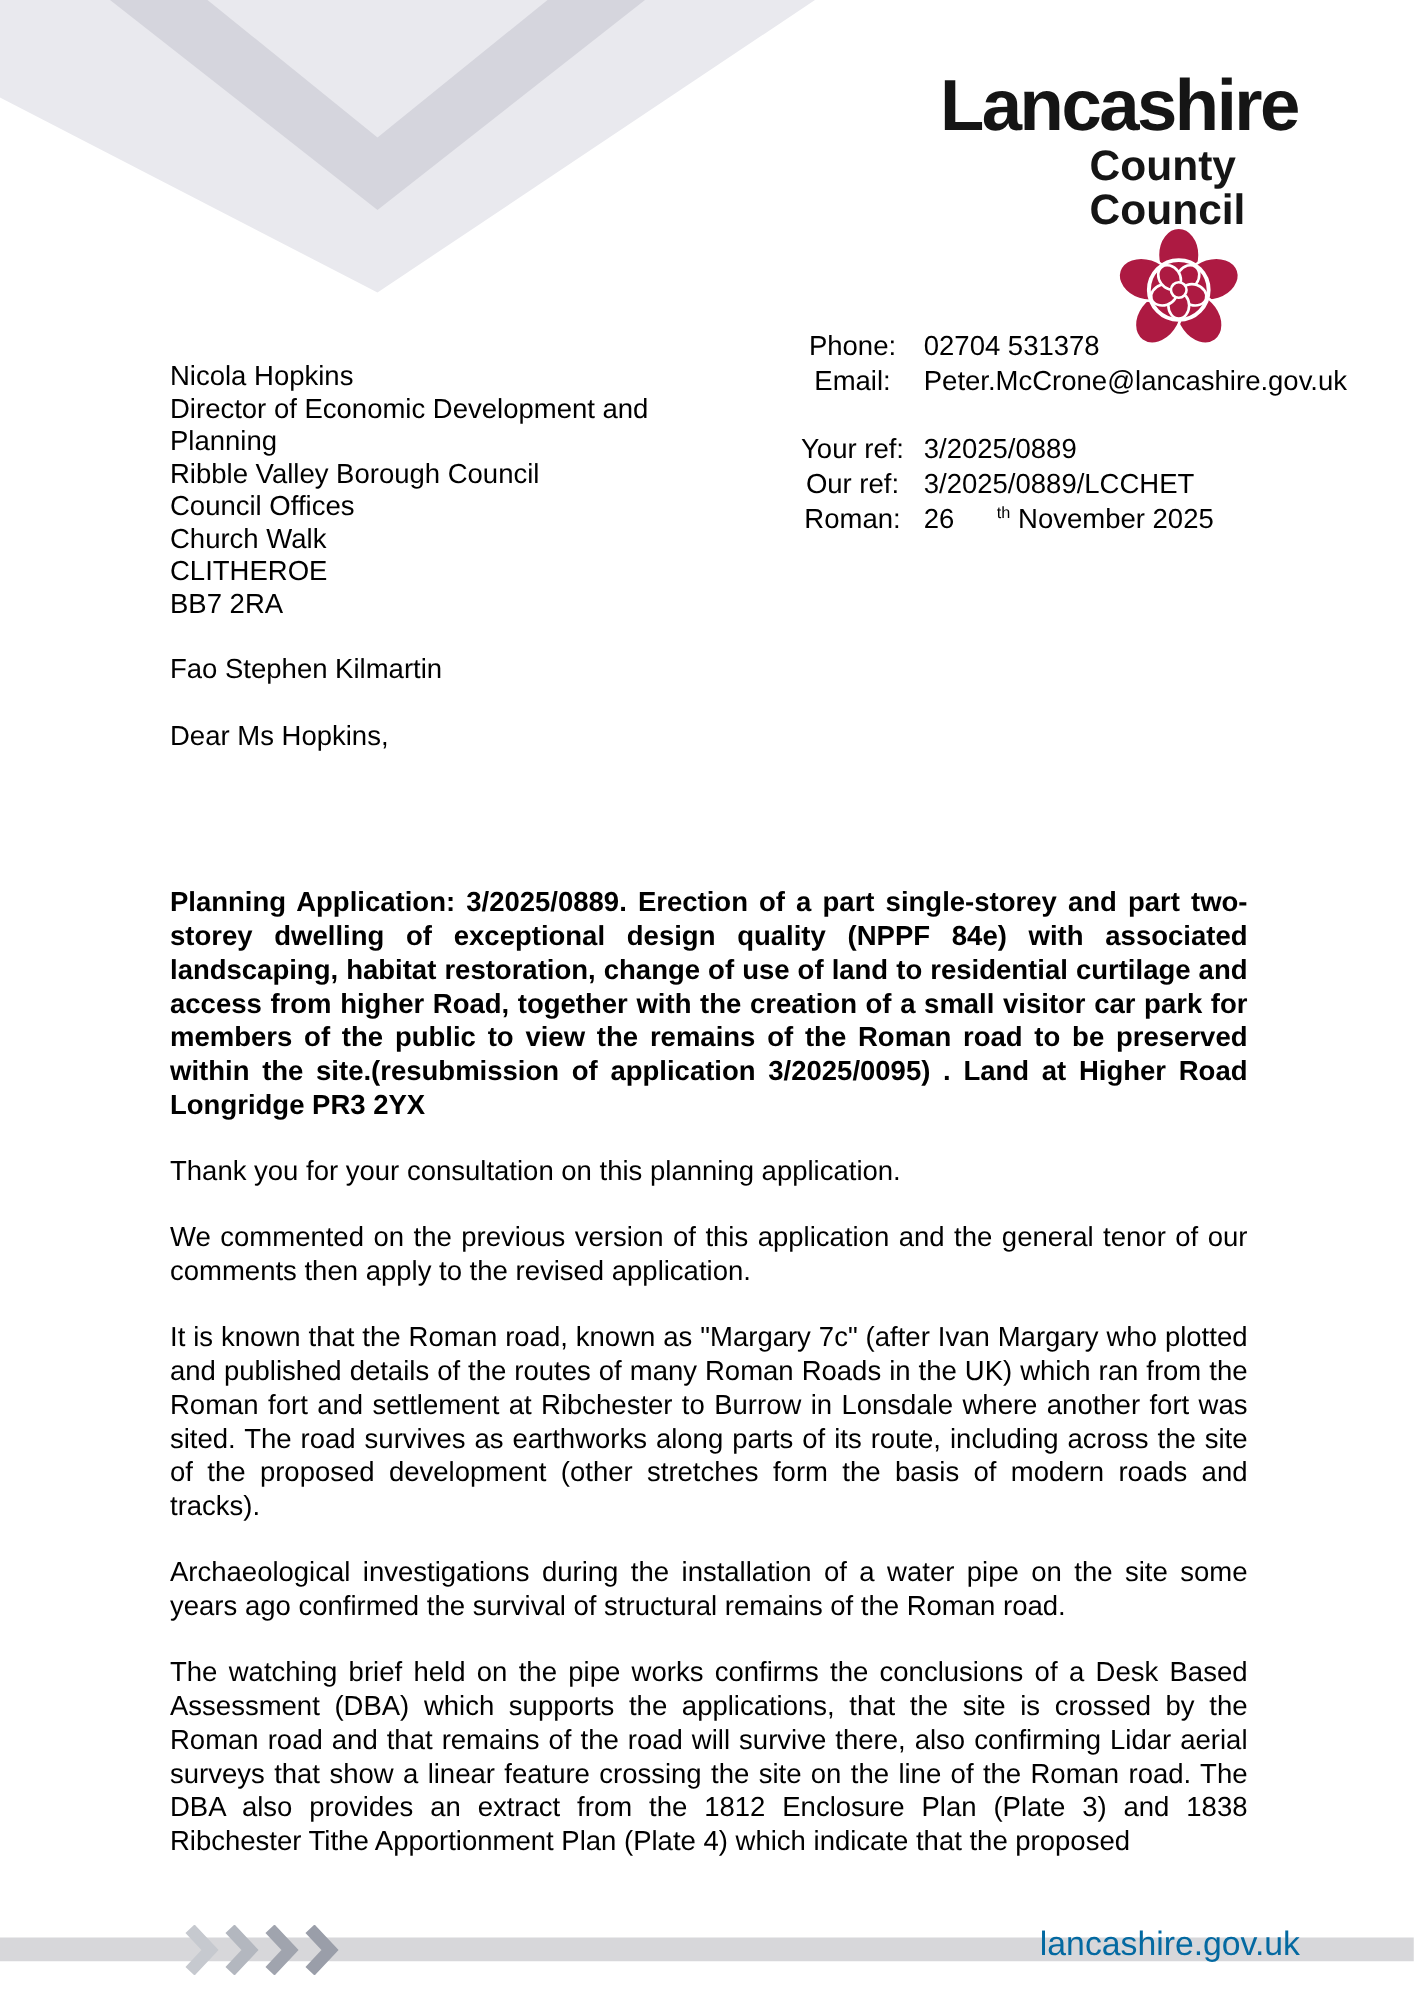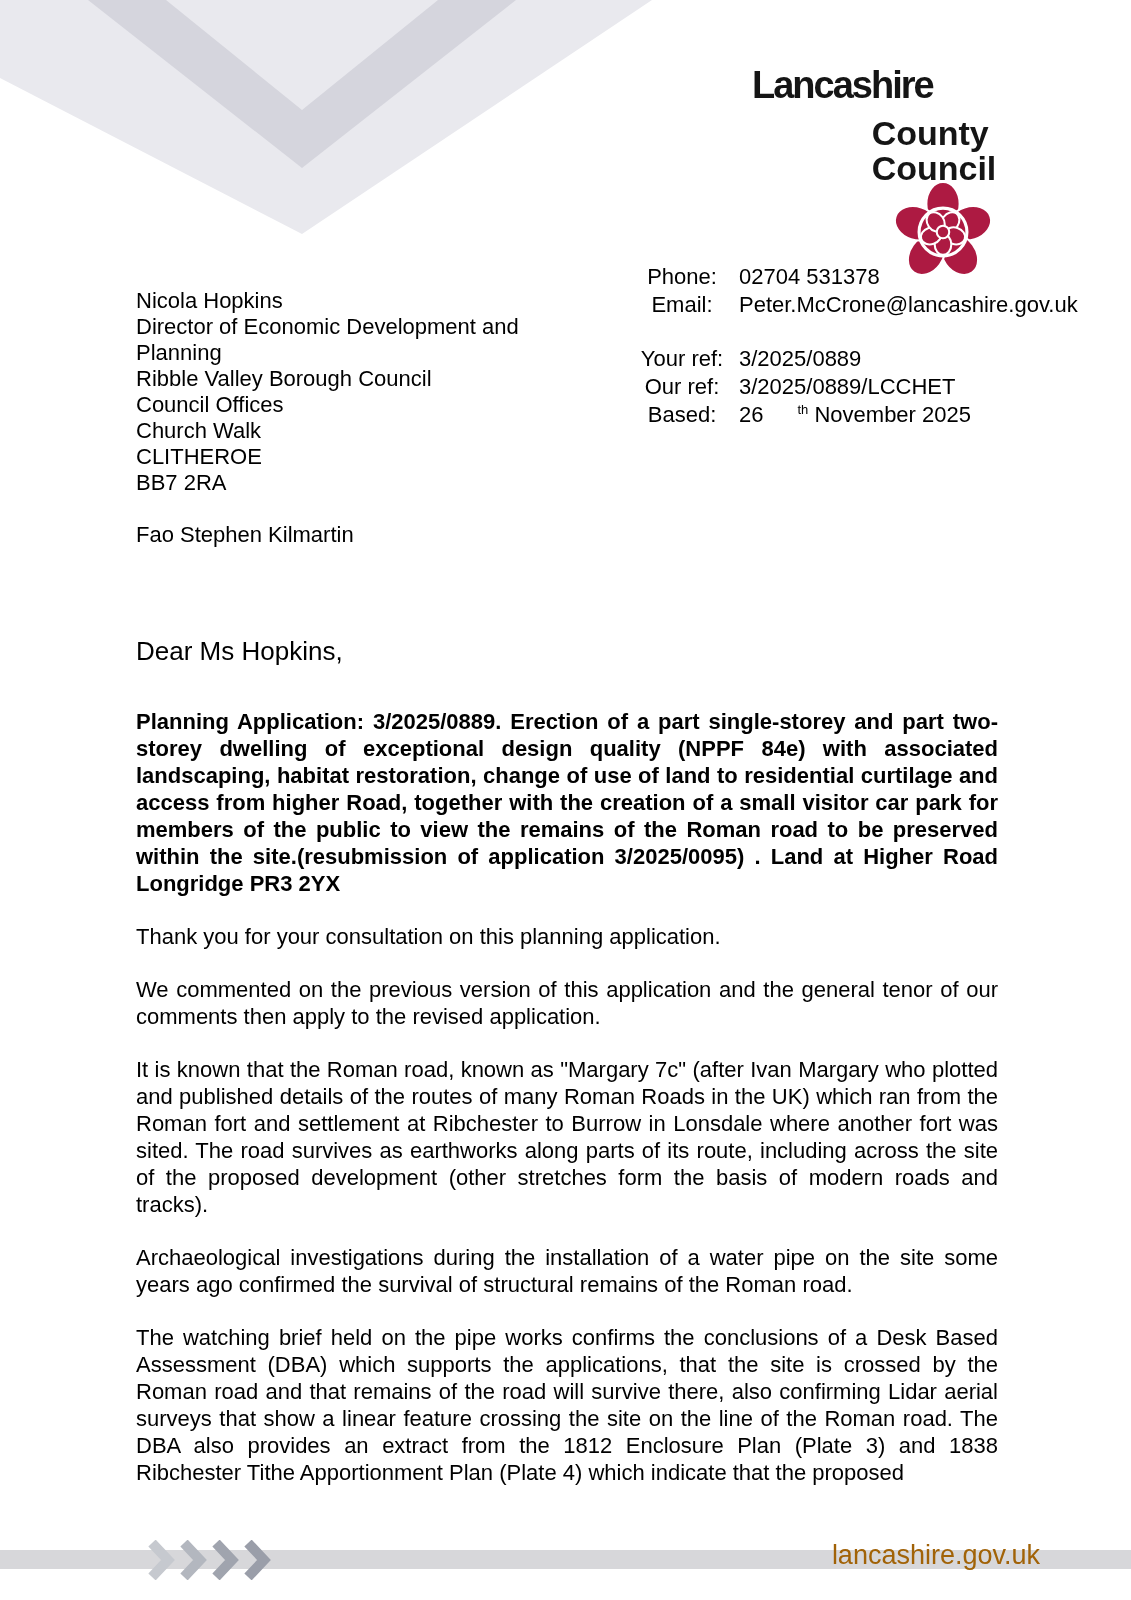--- a/index.html
+++ b/index.html
@@ -12,53 +12,53 @@
     overflow: hidden;
   }
   .page { position: absolute; inset: 0; background: #ffffff; }
 
   
   .decoration { position: absolute; left: 0; top: 0; width: 660px; height: 240px; }
 
   
   .logo-block { position: absolute; top: 56px; left: 752px; width: 320px; }
   .logo-title {
-    font-size: 38px; font-weight: 800; letter-spacing: -2px;
+    font-size: 58px; font-weight: 800; letter-spacing: -2px;
     color: #151515; line-height: 58px; white-space: nowrap;
   }
   .logo-sub-row { display: flex; align-items: center; margin-left: 44px; margin-top: 2px; flex-direction: column; }
   .logo-sub { font-size: 34px; font-weight: 700; line-height: 35px; color: #151515; }
   .rose { width: 104px; height: 104px; margin-left: 18px; margin-top: -6px; }
 
   
   .recipient { position: absolute; left: 136px; top: 288px; width: 430px; font-size: 22px; line-height: 26px; }
 
   
   .contact { position: absolute; left: 625px; top: 264px; font-size: 22px; }
   .contact-row { display: flex; height: 28px; }
   .contact-label { width: 114px; flex: 0 0 114px; text-align: center; }
   .contact-value { white-space: nowrap; }
   .ref-group { margin-top: 26px; }
   sup.ord { font-size: 13px; vertical-align: super; line-height: 0; margin-left: 34px; }
 
   .fao { position: absolute; left: 136px; top: 522px; font-size: 22px; }
-  .salutation { position: absolute; left: 136px; top: 636px; font-size: 26px; text-align: center; }
+  .salutation { position: absolute; left: 136px; top: 576px; font-size: 22px; text-align: center; }
 
   
   .letter-body { position: absolute; left: 136px; top: 708px; width: 862px; font-size: 22px; line-height: 27px; }
   .letter-body p { text-align: justify; margin-bottom: 26px; }
   .subject { font-weight: 700; }
 
   
   .footer-org { position: absolute; left: 136px; top: 1428px; font-size: 22px; line-height: 27px; }
   .footer-org .org-name { font-weight: 700; }
 
   .bottom-bar { position: absolute; left: 0; top: 1550px; width: 1131px; height: 19px; background: #d7d7da; }
   .footer-chevrons { position: absolute; left: 146px; top: 1540px; width: 132px; height: 40px; }
-  .website { position: absolute; right: 91px; top: 1540px; font-size: 27px; color: #a16207; }
+  .website { position: absolute; right: 91px; top: 1540px; font-size: 27px; color: #0369a1; }
 </style>
 </head>
 <body>
 
 <div class="page">
 
   <svg class="decoration" viewBox="0 0 660 240" aria-hidden="true">
     <polygon points="0,0 652,0 302,234 0,78" fill="#e9e9ee"></polygon>
     <path d="M88,0 L302,168 L516,0 L438,0 L302,110 L166,0 Z" fill="#d5d5dd"></path>
   </svg>
@@ -133,21 +133,21 @@
     <div class="ref-group">
       <div class="contact-row">
         <span class="contact-label">Your ref:</span>
         <span class="contact-value">3/2025/0889</span>
       </div>
       <div class="contact-row">
         <span class="contact-label">Our ref:</span>
         <span class="contact-value">3/2025/0889/LCCHET</span>
       </div>
       <div class="contact-row">
-        <span class="contact-label">Based:</span>
+        <span class="contact-label">Roman:</span>
         <span class="contact-value"><span>26</span><sup class="ord">th</sup><span> November 2025</span></span>
       </div>
     </div>
   </div>
 
   <div class="fao">Fao Stephen Kilmartin</div>
   <div class="salutation">Dear Ms Hopkins,</div>
 
   <div class="letter-body">
     <p class="subject">Planning Application: 3/2025/0889.  Erection of a part single-storey and part two-storey dwelling of exceptional design quality (NPPF 84e) with associated landscaping, habitat restoration, change of use of land to residential curtilage and access from higher Road, together with the creation of a small visitor car park for members of the public to view the remains of the Roman road to be preserved within the site.(resubmission of application 3/2025/0095) . Land at Higher Road Longridge PR3 2YX</p>

